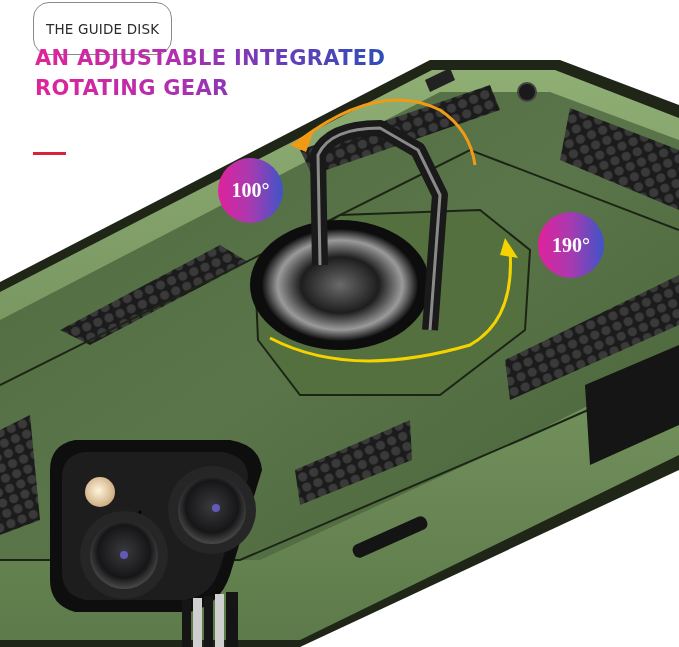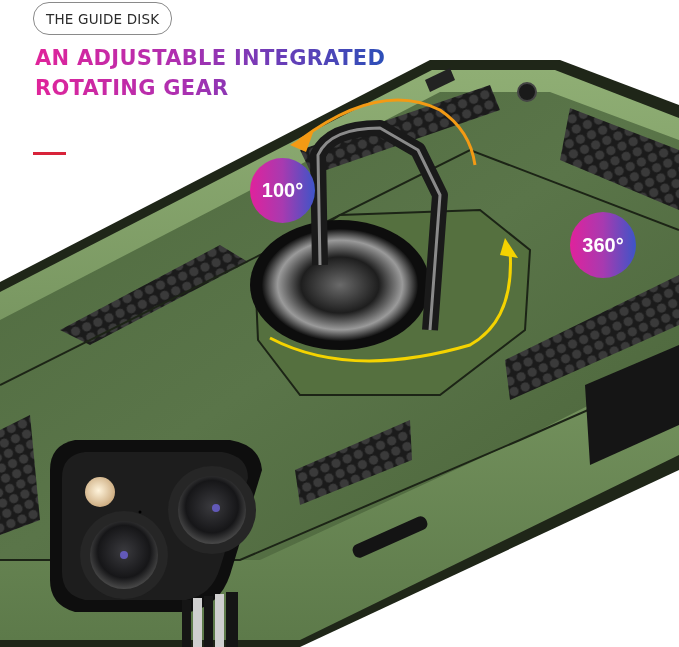--- a/index.html
+++ b/index.html
@@ -1,40 +1,40 @@
 <!DOCTYPE html>
 <html><head>
 <meta charset="utf-8">
 <style>
   html, body { margin:0; padding:0; background:#ffffff; }
   body { width:679px; height:647px; overflow:hidden; position:relative; font-family:"DejaVu Sans", sans-serif; }
   .stage { position:absolute; left:0; top:0; width:679px; height:647px; overflow:hidden; background:#ffffff; }
   .art { position:absolute; left:0; top:0; }
 
   .pill {
-    position:absolute; left:33px; top:2px; height:27px; padding:2px 12px;
+    position:absolute; left:33px; top:2px; height:27px; padding:12px 12px;
     border:1.4px solid #8a8a8a; border-radius:16px; background:#fff;
     display:flex; align-items:center;
     font-family:"DejaVu Sans", sans-serif; font-size:13.5px; font-weight:500; color:#2b2b2b; letter-spacing:0.2px;
   }
   .headline {
     position:absolute; left:35px; top:43px; margin:0;
     font-family:"DejaVu Sans", sans-serif; font-weight:bold; font-size:21px; line-height:30px;
     letter-spacing:0.3px;
     background:linear-gradient(90deg, #e0249a 0%, #b02fb0 40%, #6a3db8 70%, #2c4fb8 100%);
     -webkit-background-clip:text; background-clip:text; color:transparent;
   }
   .headline div { white-space:nowrap; }
   .red-dash { position:absolute; left:33px; top:152px; width:33px; height:3px; background:#d8233a; }
 
   .badge {
     position:absolute; border-radius:50%;
     background:linear-gradient(90deg, #e0229c 0%, #a83ab0 50%, #3d55c8 100%);
     display:flex; align-items:center; justify-content:center;
-    color:#fff; font-family:Liberation Sans, sans-serif; font-weight:bold;margin-left:32px;
+    color:#fff; font-family:Liberation Serif, serif; font-weight:bold;
   }
   .badge-100 { left:218px; top:158px; width:65px; height:65px; font-size:20px; }
   .badge-360 { left:538px; top:212px; width:66px; height:66px; font-size:20px; }
 </style>
 </head>
 <body>
 
 <div class="stage">
 
   <svg class="art" width="679" height="647" viewBox="0 0 679 647">
@@ -135,15 +135,15 @@
     <div>AN ADJUSTABLE INTEGRATED</div>
     <div>ROTATING GEAR</div>
   </h1>
 
   <div class="red-dash"></div>
 
   <div class="badge badge-100">
     <span>100°</span>
   </div>
   <div class="badge badge-360">
-    <span>360°</span>
+    <span>190°</span>
   </div>
 </div>
 
 </body></html>

